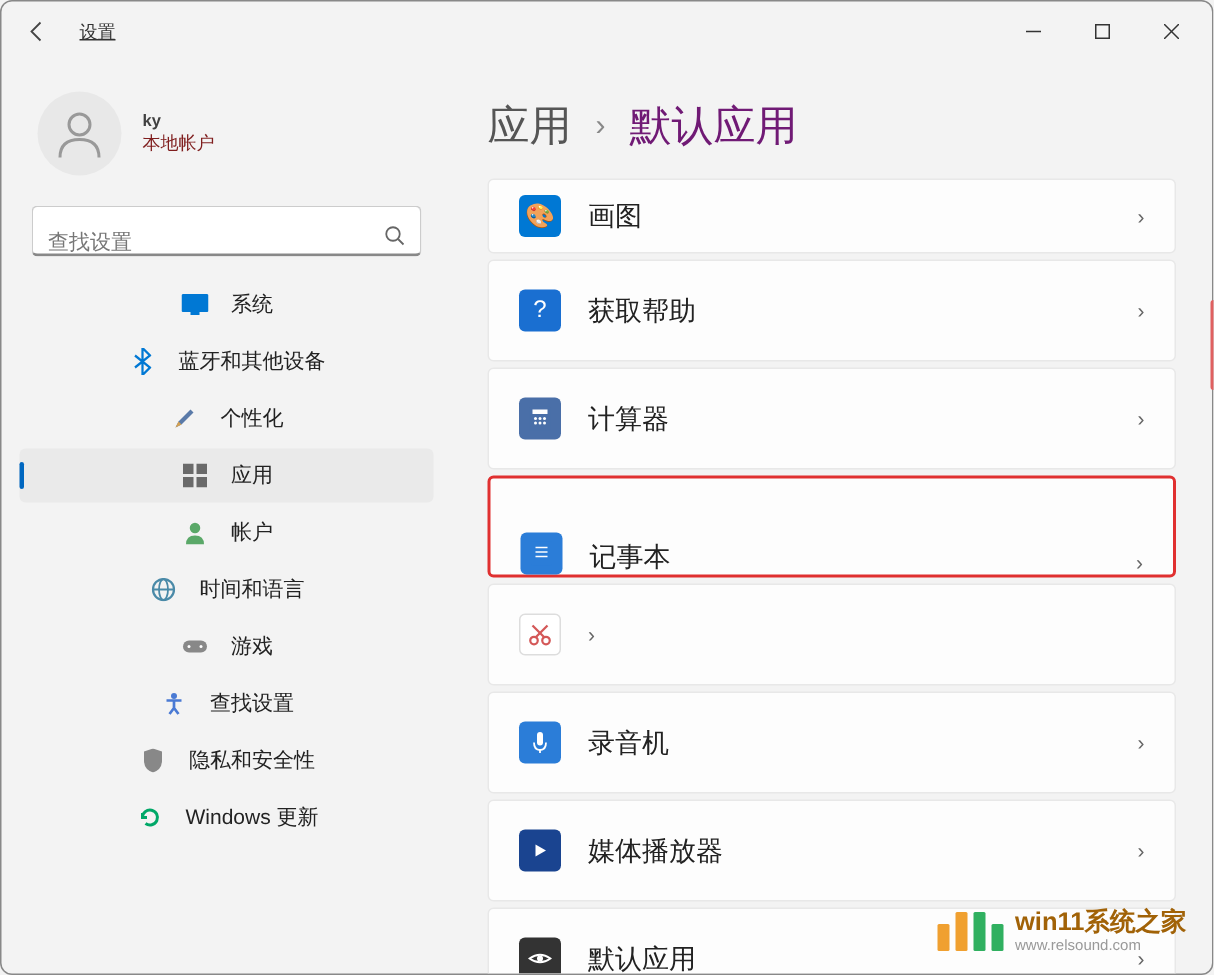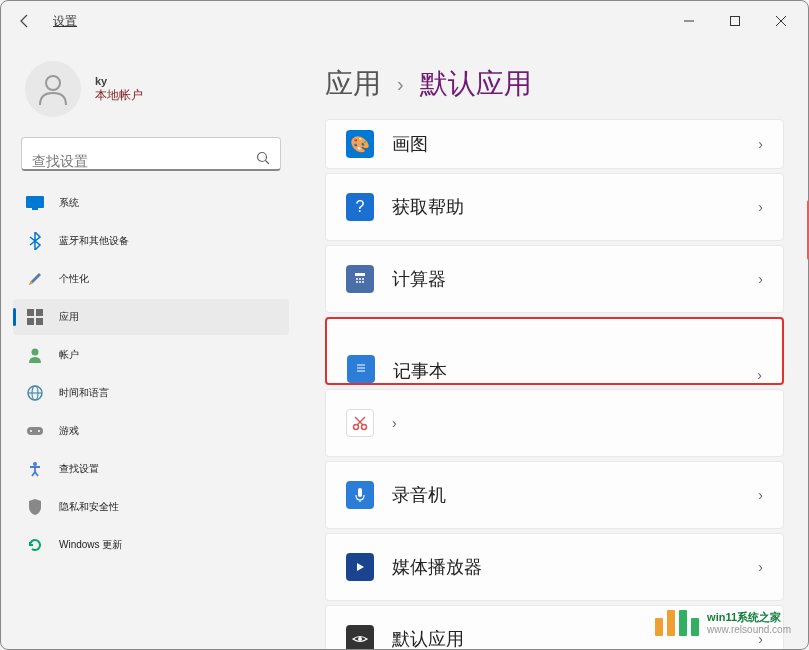--- a/index.html
+++ b/index.html
@@ -124,23 +124,24 @@
       flex-direction: column;
       gap: 2px;
       padding: 0 4px;
     }
     .nav-item {
       height: 36px;
       display: flex;
       align-items: center;
       padding: 0 12px;
       border-radius: 4px;
-      font-size: 10px;
+      font-size: 14px;
       color: #222;
       position: relative;
+      justify-content: center;
     }
     .nav-item.active {
       background: #eaeaea;
     }
     .nav-item.active::before {
       content: "";
       position: absolute;
       left: 0;
       top: 9px;
       bottom: 9px;
@@ -236,23 +237,23 @@
     .wm-bar {
       width: 8px;
       border-radius: 1px;
     }
     .wm-text {
       display: flex;
       flex-direction: column;
       line-height: 1.1;
     }
     .wm-main {
-      font-size: 11px;
+      font-size: 17px;
       font-weight: 600;
-      color: #15803d;
+      color: #a16207;
     }
     .wm-sub {
       font-size: 10px;
       color: #999;
     }
     .corner-indicator {
       position: absolute;
       right: -2px;
       top: 200px;
       width: 4px;

